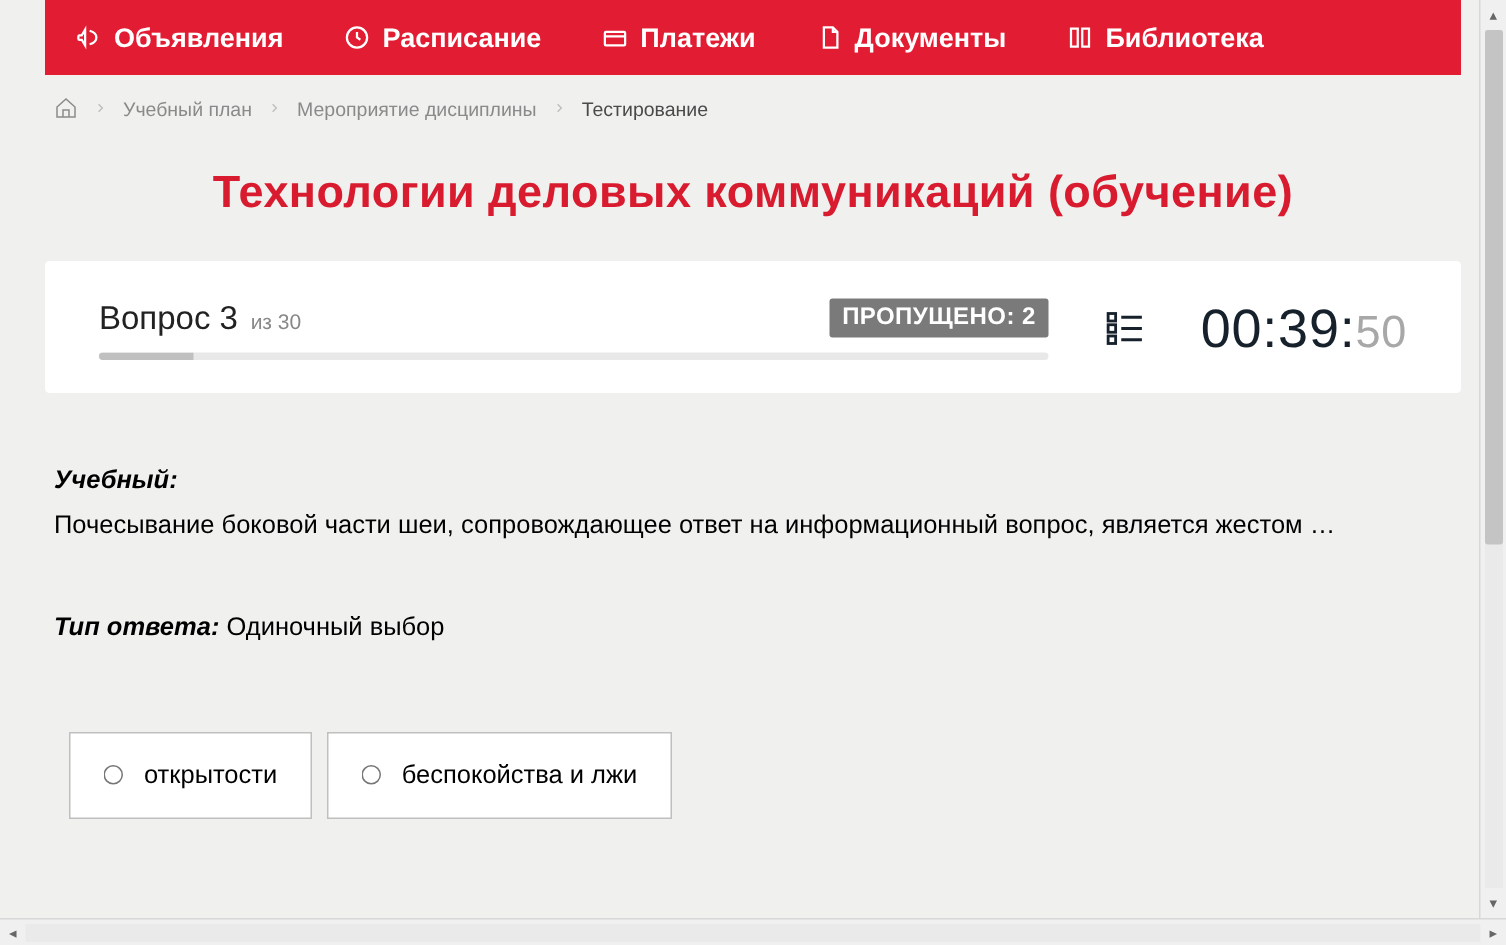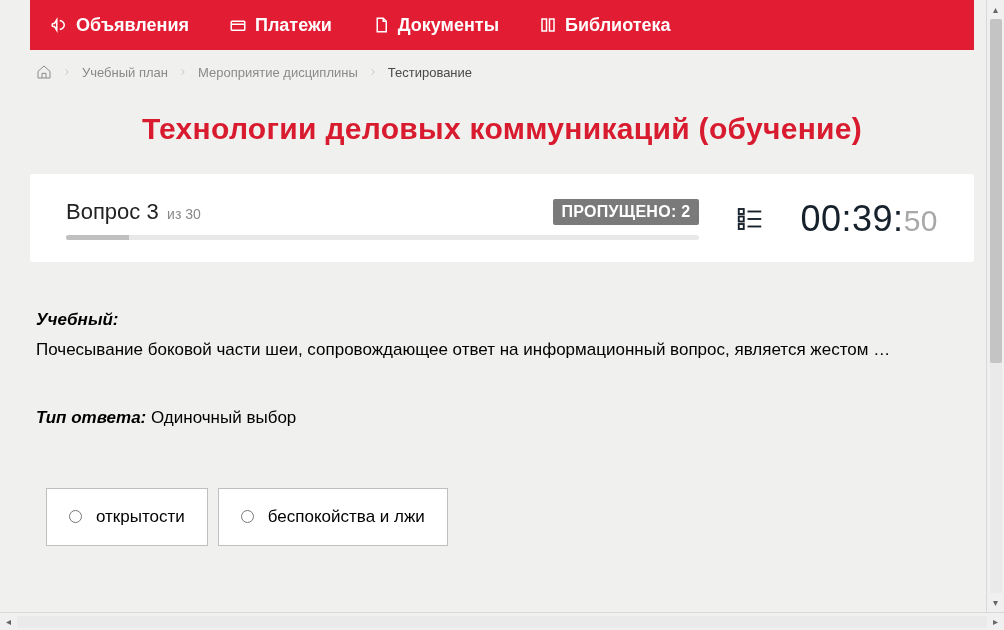--- a/index.html
+++ b/index.html
@@ -232,20 +232,29 @@
   <div class="container">
     <div class="topnav">
       <div class="nav-item">
         <span class="icon">
           <svg width="18" height="18" viewBox="0 0 24 24" fill="none" stroke="#fff" stroke-width="2">
               <path d="M3 11v2a1 1 0 001 1h2l3 5v-14l-3 5H4a1 1 0 00-1 1z"></path>
               <path d="M13 6c4 1 6 3 6 6s-2 5-6 6"></path>
             </svg>
         </span>
         <span>Объявления</span>
+      </div>
+      <div class="nav-item">
+        <span class="icon">
+          <svg width="18" height="18" viewBox="0 0 24 24" fill="none" stroke="#fff" stroke-width="2">
+              <circle cx="12" cy="12" r="9"></circle>
+              <path d="M12 7v5l3 2"></path>
+            </svg>
+        </span>
+        <span>Расписание</span>
       </div>
       <div class="nav-item">
         <span class="icon">
           <svg width="18" height="18" viewBox="0 0 24 24" fill="none" stroke="#fff" stroke-width="2">
               <rect x="3" y="7" width="18" height="12" rx="1"></rect>
               <path d="M3 11h18"></path>
             </svg>
         </span>
         <span>Платежи</span>
       </div>

